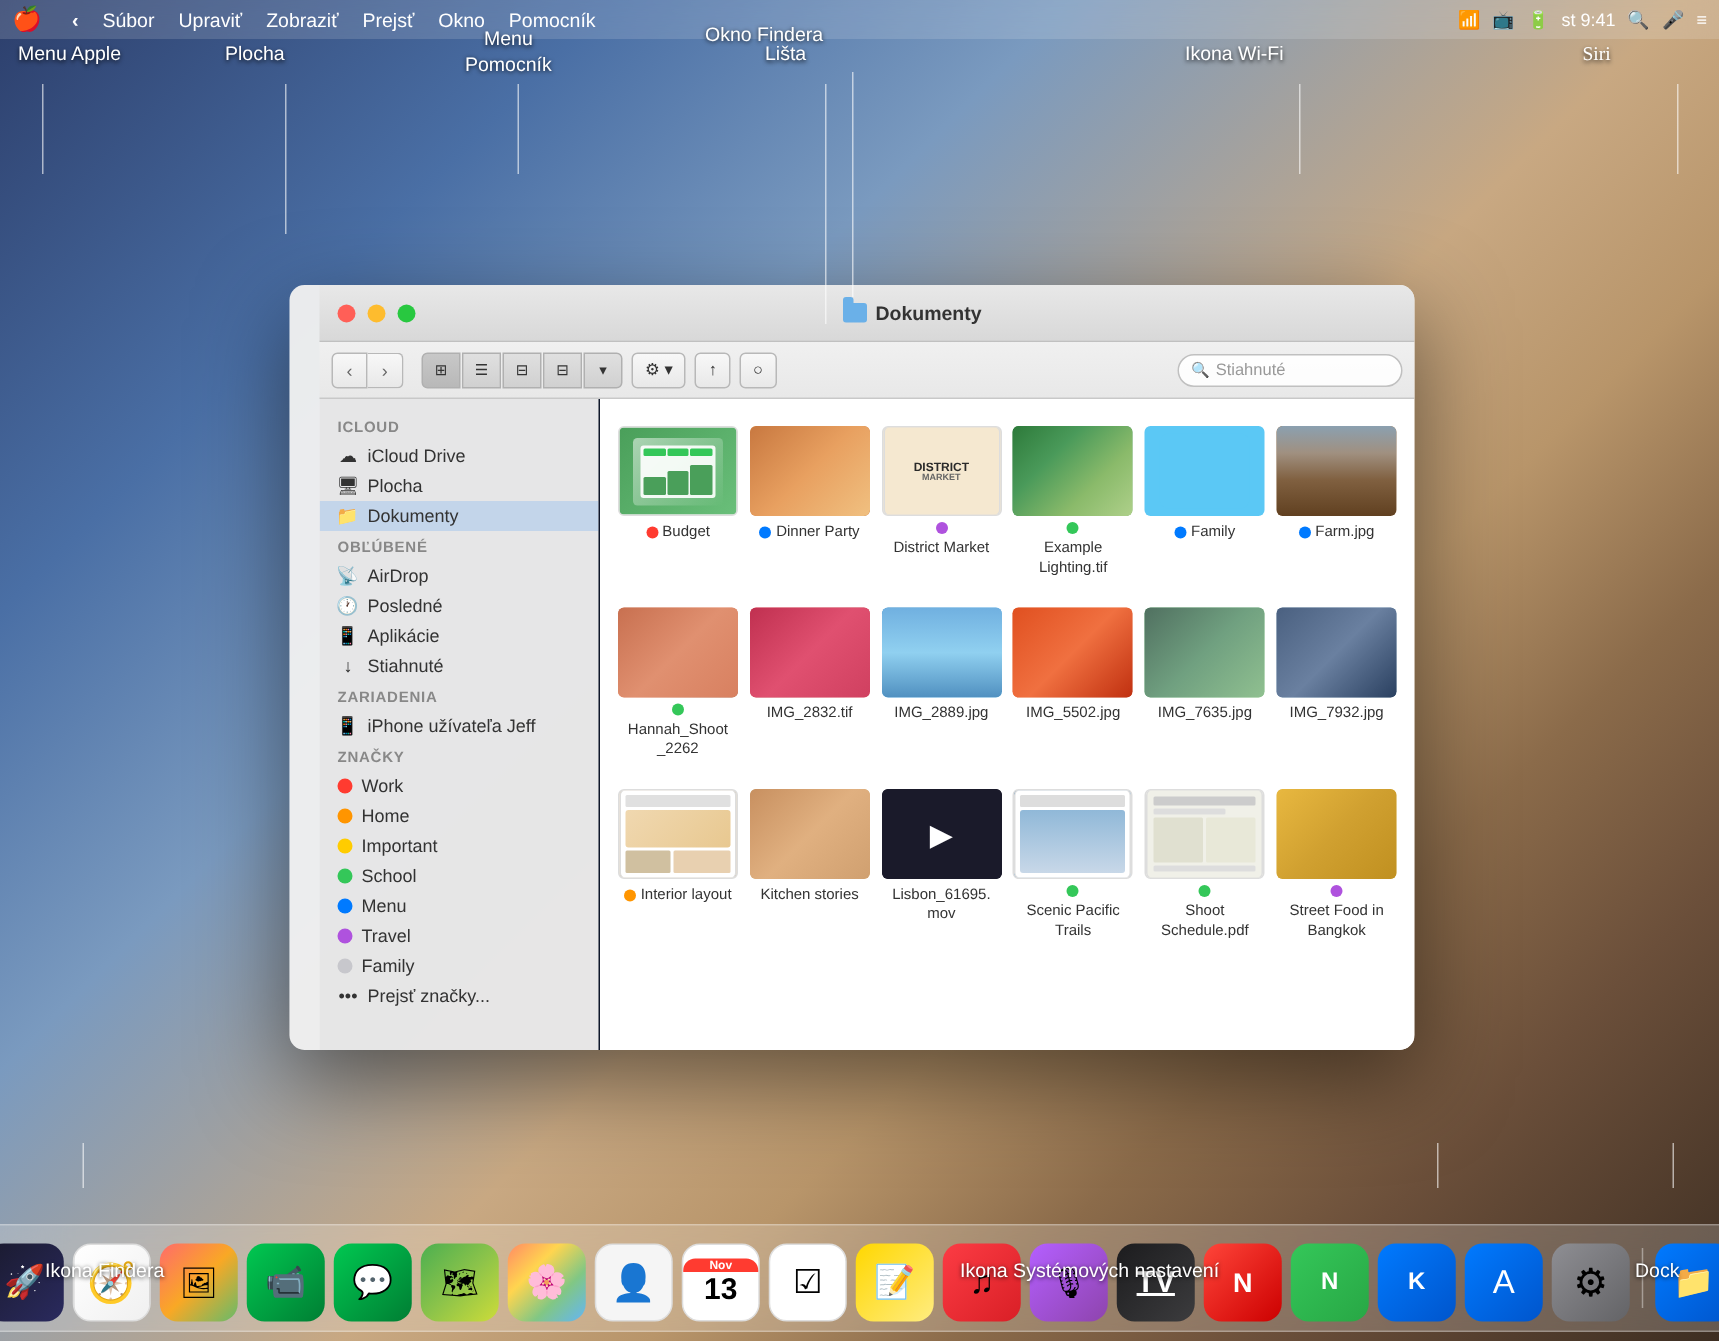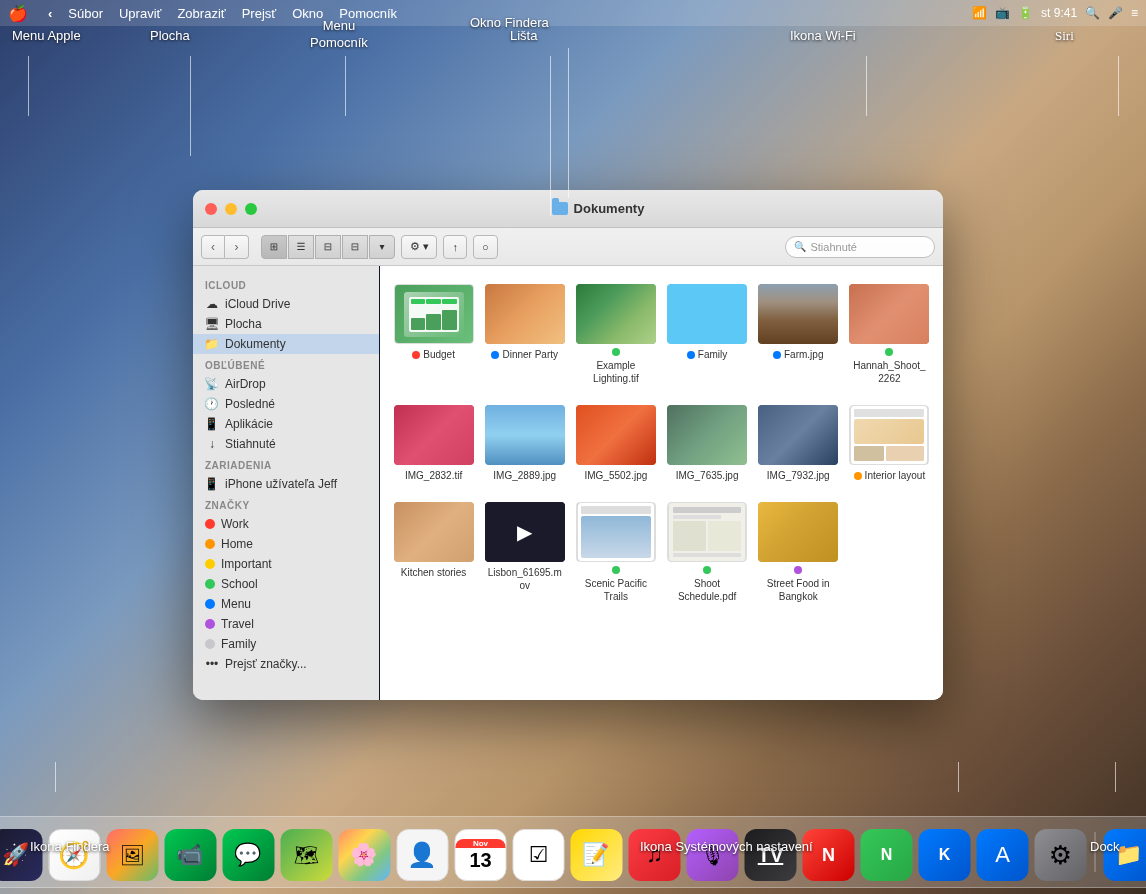--- a/index.html
+++ b/index.html
@@ -70,20 +70,21 @@
       left: 193px;
       width: 750px;
       height: 510px;
       background: rgba(240,240,240,0.97);
       border-radius: 10px;
       box-shadow: 0 20px 60px rgba(0,0,0,0.5);
       z-index: 20;
       overflow: hidden;
       display: flex;
       flex-direction: column;
+      padding-left: 20px;
     }
 
     
     .window-titlebar {
       height: 38px;
       background: linear-gradient(180deg, #e8e8e8 0%, #d8d8d8 100%);
       display: flex;
       align-items: center;
       padding: 0 12px;
       gap: 8px;
@@ -614,20 +615,32 @@
       <div class="file-item">
         <div class="file-thumb thumb-dinner">
           <div style="width:80px;height:60px;background:linear-gradient(135deg,#c87840,#e8a060,#f0c080);border-radius:4px;"></div>
         </div>
         <div class="file-label">
           <div class="file-dot" style="background:#007aff;"></div>
           <span>Dinner Party</span>
         </div>
       </div>
 
+      <div class="file-item">
+        <div class="file-thumb thumb-district">
+          <div style="width:80px;height:60px;background:#f5e8d0;border-radius:4px;border:1px solid #ddd;display:flex;flex-direction:column;align-items:center;justify-content:center;font-size:7px;font-weight:bold;color:#333;">
+            <div style="font-size:8px;font-weight:900;color:#2a2a2a;">DISTRICT</div>
+            <div style="font-size:6px;color:#666;">MARKET</div>
+          </div>
+        </div>
+        <div class="file-label">
+          <div class="file-dot" style="background:#af52de;"></div>
+          <span>District Market</span>
+        </div>
+      </div>
 
       <div class="file-item">
         <div class="file-thumb thumb-example">
           <div style="width:80px;height:60px;background:linear-gradient(135deg,#2d7a3a,#4a9a5a,#8aba6a,#aed08a);border-radius:4px;"></div>
         </div>
         <div class="file-label">
           <div class="file-dot" style="background:#34c759;"></div>
           <span>Example Lighting.tif</span>
         </div>
       </div>

